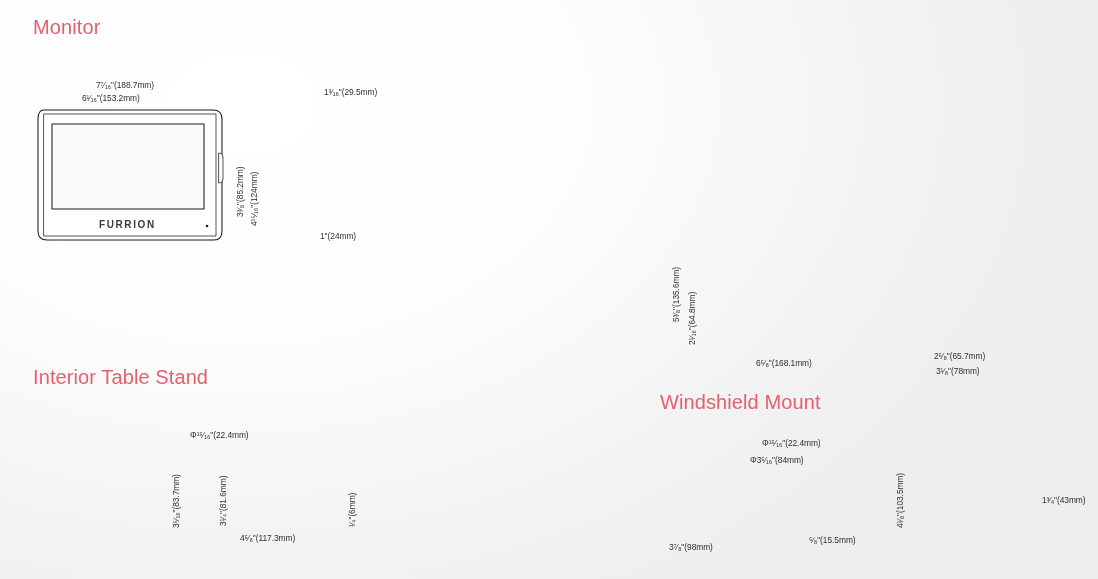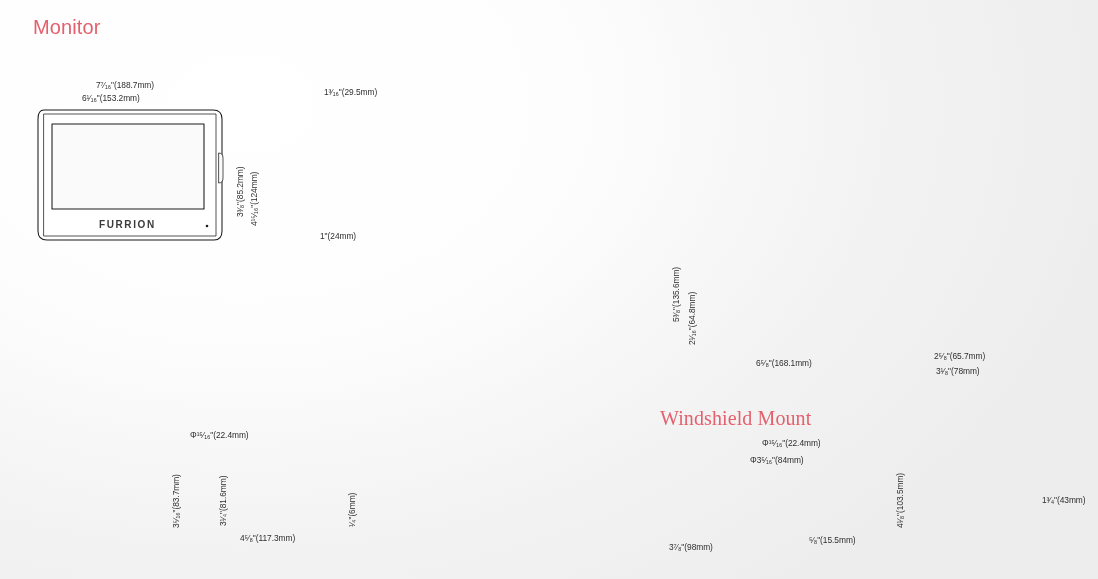--- a/index.html
+++ b/index.html
@@ -18,21 +18,21 @@
   .section-title{
     position:absolute;
     font-size:20px;
     font-weight:400;
     letter-spacing:.1px;
     white-space:nowrap;
   }
   #t-monitor{left:33px;  top:16px;}
   #t-camera {left:660px; top:18px;}
   #t-stand  {left:33px;  top:366px;}
-  #t-wind   {left:660px; top:407px;font-family:Liberation Serif, serif;}
+  #t-wind   {left:660px; top:391px;}
 
   svg{position:absolute;left:0;top:0;overflow:visible;}
   .ln{fill:none;stroke:#1b1b1b;stroke-width:1.05;stroke-linejoin:round;stroke-linecap:round;}
   .ln-t{fill:none;stroke:#1b1b1b;stroke-width:.75;stroke-linejoin:round;stroke-linecap:round;}
   .ln-x{fill:none;stroke:#1b1b1b;stroke-width:.55;}
   .fillw{fill:#ffffff;}
   .fillw2{fill:#fafafa;}
   .dim{fill:none;stroke:#5a5a5a;stroke-width:.6;}
   .ext{fill:none;stroke:#8a8a8a;stroke-width:.5;}
   .lead{fill:none;stroke:#6a6a6a;stroke-width:.55;}
@@ -58,20 +58,21 @@
     white-space:nowrap;
   }
 </style>
 </head>
 <body>
 
 <div class="sheet">
 
   
   <div class="section-title" id="t-monitor" style="color: rgb(228, 96, 109);">Monitor</div>
+  <div class="section-title" id="t-stand" style="color: rgb(228, 96, 109);">Interior Table Stand</div>
   <div class="section-title" id="t-wind" style="color: rgb(228, 96, 109);">Windshield Mount</div>
 
   
   <svg width="1098" height="579" viewBox="0 0 1098 579">
 
     <g>
 
       <path class="ln fillw" d="M44 110 Q38 110 38 119 L38 231 Q38 240 47 240 L214 240 Q222 240 222 231 L222 119 Q222 110 213 110 Z"></path>
 
       <path class="ln-t" d="M44 114 L216 114 L216 236 L44 236 Z"></path>

